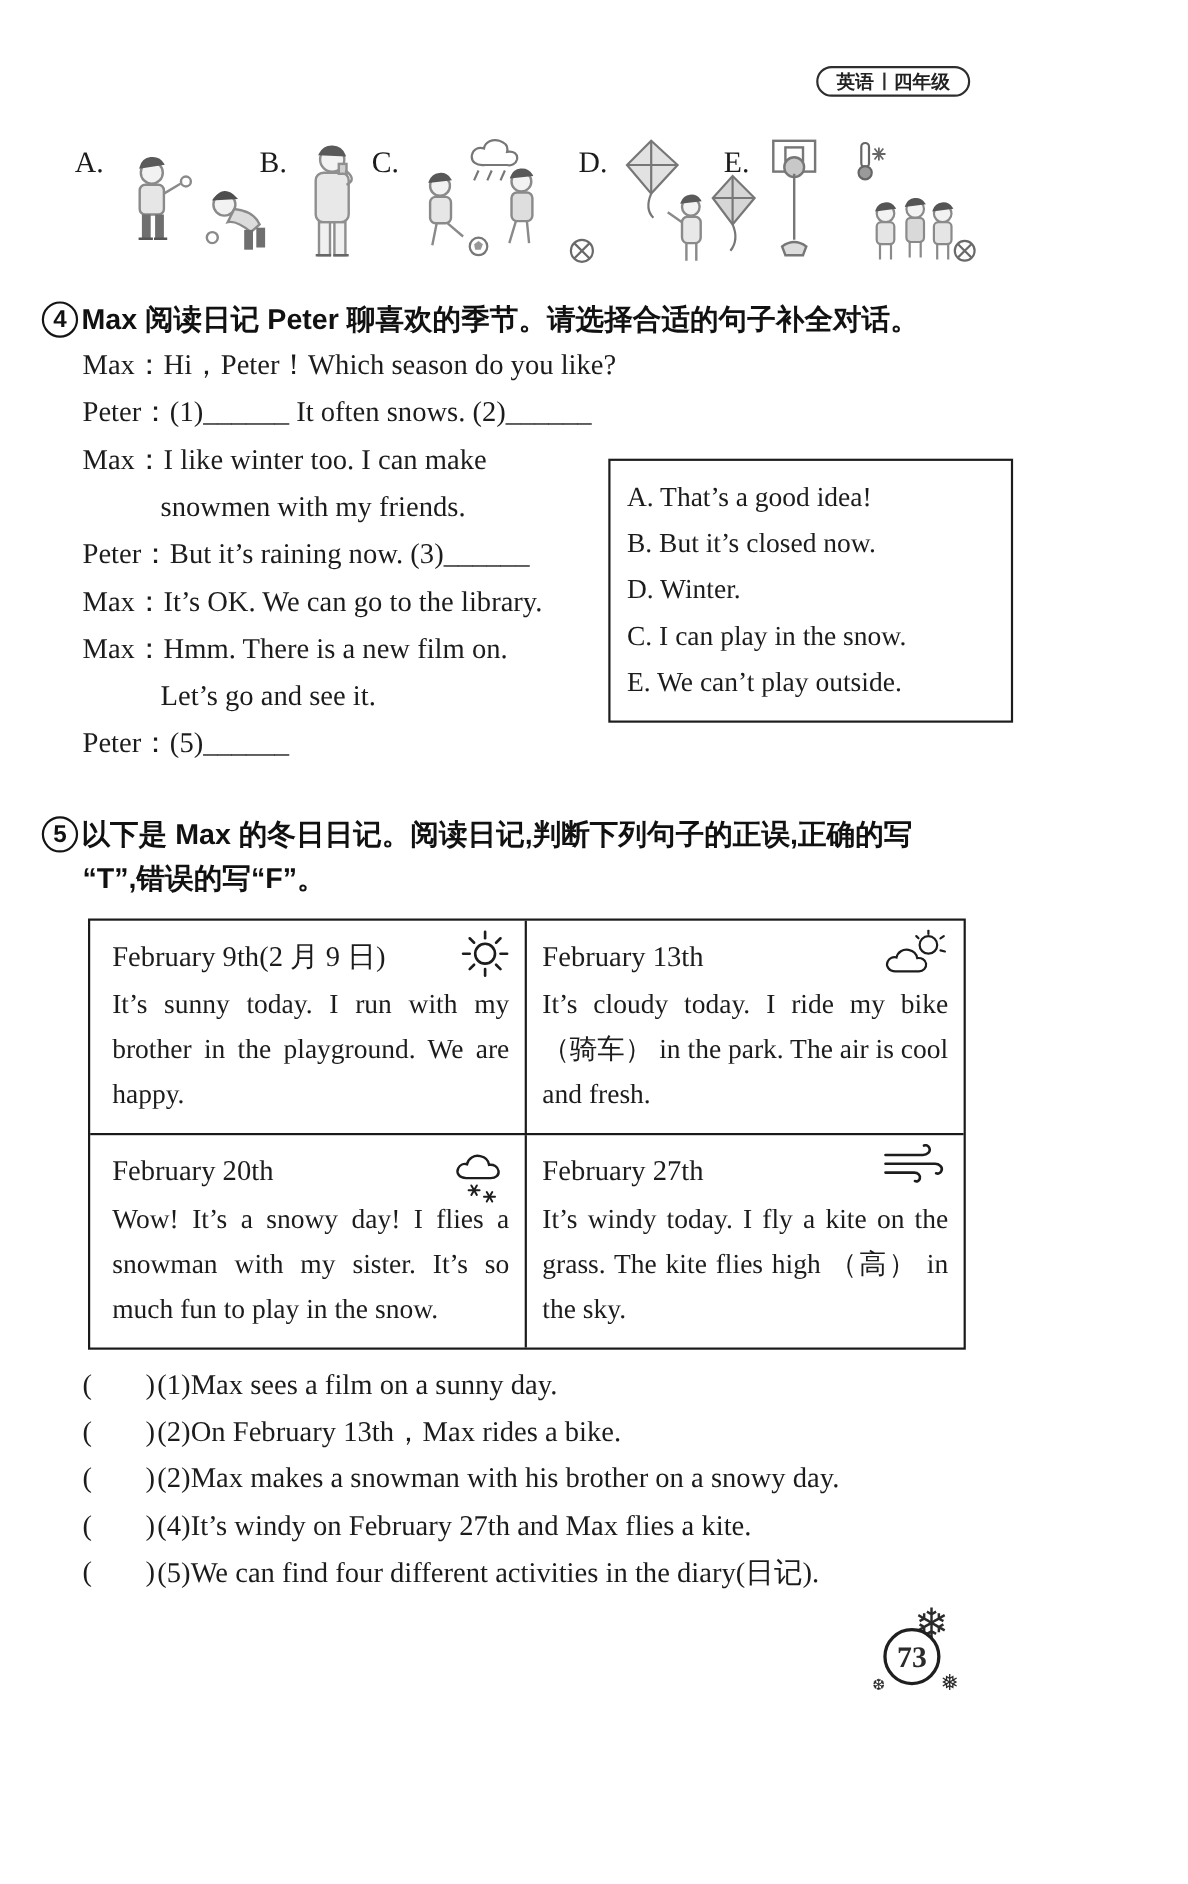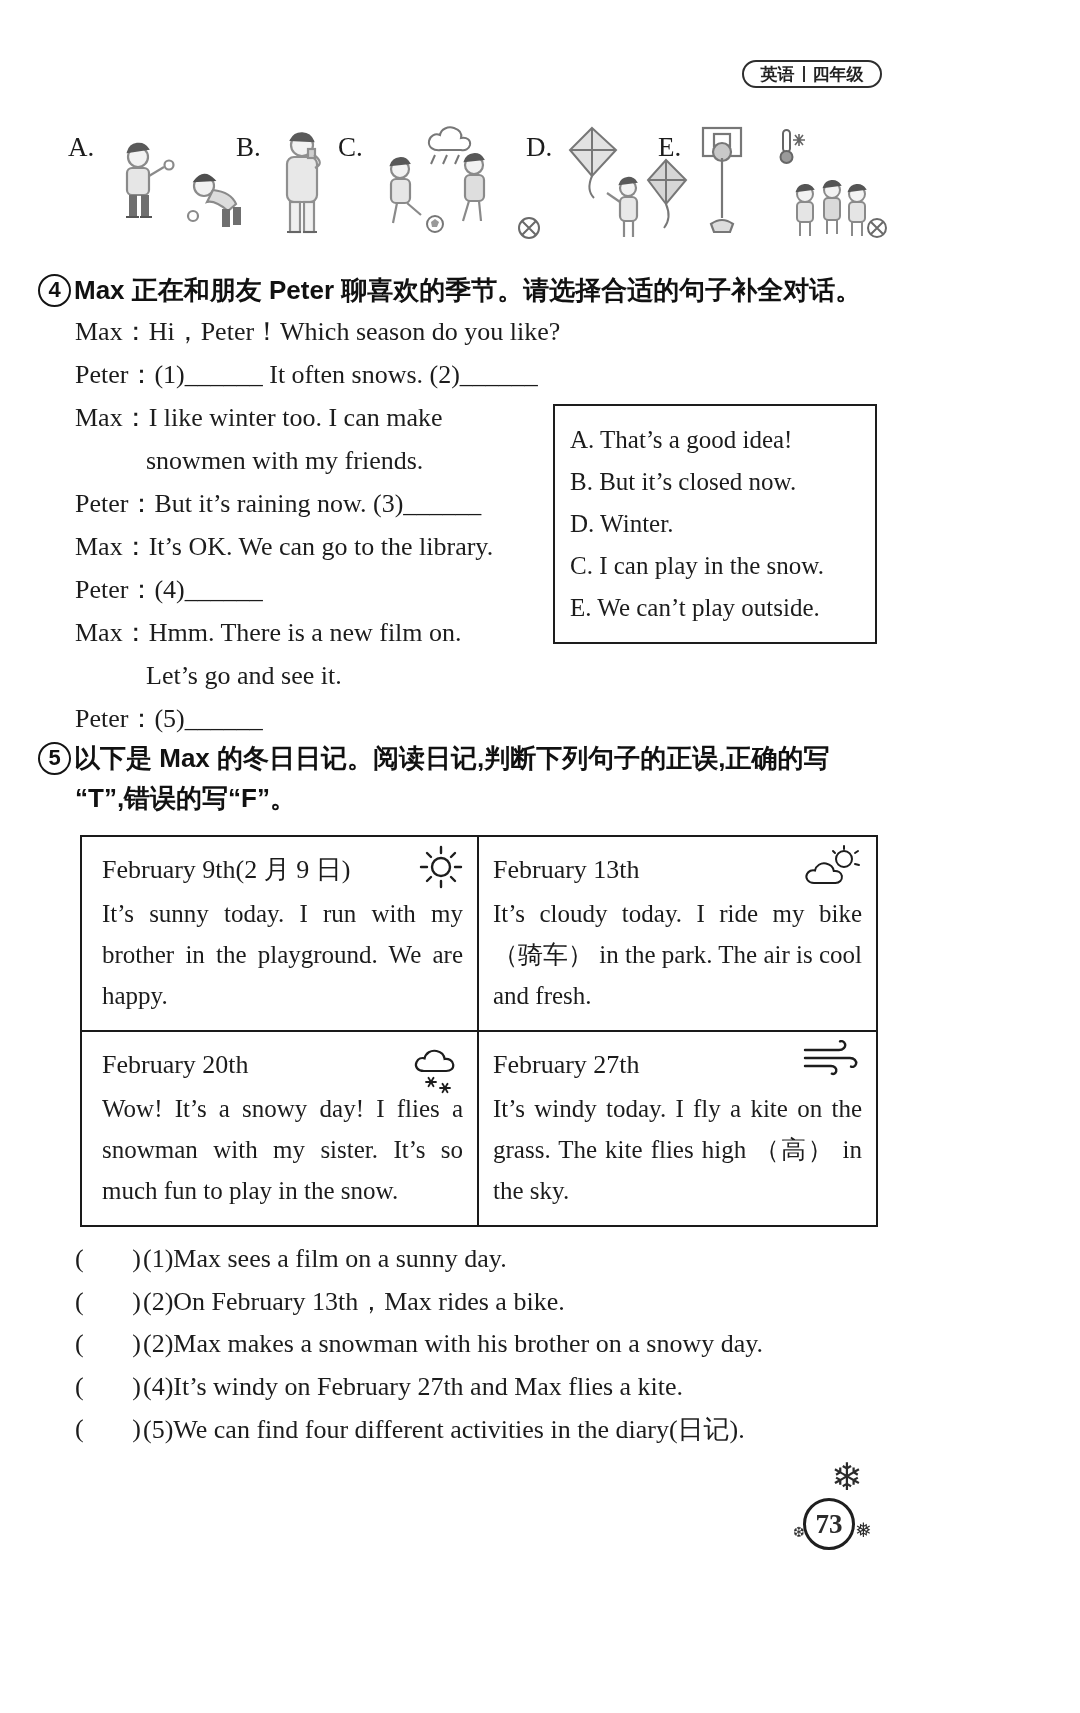--- a/index.html
+++ b/index.html
@@ -38,21 +38,21 @@
   }
   .head-line2 { margin-left:37px; }
 
   
   .dialog { position:absolute; top:310px; left:75px; width:560px; font-size:26px; line-height:43px; }
   .dl { white-space:nowrap; }
   .dl.indent { padding-left:71px; }
 
   
   .options-box {
-    position:absolute; top:404px; left:553px; width:324px;
+    position:absolute; top:417px; left:553px; width:368px;
     border:2px solid #1d1d1d; background:#fff; padding:13px 15px;
     font-size:25px; line-height:42px;
   }
   .opt { white-space:nowrap; }
 
   
   .diary {
     position:absolute; top:835px; left:80px; width:798px;
     border:2.5px solid #1a1a1a; display:grid; grid-template-columns:1fr 1fr; background:#fff;
   }
@@ -65,21 +65,21 @@
 
   
   .tf { position:absolute; top:1238px; left:75px; width:930px; font-size:26px; }
   .tf-line { display:flex; align-items:center; height:42.5px; white-space:nowrap; }
   .tf-blank { display:inline-flex; justify-content:space-between; width:66px; margin-right:2px; flex:0 0 auto; }
 
   
   .page-num { position:absolute; left:797px; top:1464px; width:96px; height:92px; color:#2b2b2b; }
   .flake-big { position:absolute; left:34px; top:-6px; font-size:38px; line-height:38px; }
   .num-circle {
-    position:absolute; left:6px; top:34px; width:52px; height:52px;
+    position:absolute; left:6px; top:16px; width:52px; height:52px;
     border:3px solid #1f1f1f; border-radius:50%; text-align:center;
     font:700 27px/47px "Liberation Serif", serif; background:#fff;
   }
   .flake-med { position:absolute; left:58px; top:56px; font-size:20px; line-height:20px; }
   .flake-sm  { position:absolute; left:-4px; top:62px; font-size:14px; line-height:14px; }
 </style>
 </head>
 <body>
 
 <div class="page">
@@ -218,32 +218,31 @@
           <circle cx="190" cy="104" r="9"></circle>
           <path d="M184 98 l12 12 M196 98 l-12 12"></path>
         </g>
       </svg>
     </div>
   </div>
 
   <div class="ex-head ex4-head">
     <div class="head-row">
       <span class="circle-num">4</span>
-      <span>Max 正在和朋友 Peter 聊喜欢的季节。请选择合适的句子补全对话。</span>
+      <span>Max 阅读日记 Peter 聊喜欢的季节。请选择合适的句子补全对话。</span>
     </div>
   </div>
 
   <div class="dialog">
     <div class="dl">Max：Hi，Peter！Which season do you like?</div>
     <div class="dl">Peter：(1)______ It often snows. (2)______</div>
     <div class="dl">Max：I like winter too. I can make</div>
     <div class="dl indent">snowmen with my friends.</div>
     <div class="dl">Peter：But it’s raining now. (3)______</div>
     <div class="dl">Max：It’s OK. We can go to the library.</div>
-    <div class="dl">Peter：(4)______</div>
     <div class="dl">Max：Hmm.  There is a new film on.</div>
     <div class="dl indent">Let’s go and see it.</div>
     <div class="dl">Peter：(5)______</div>
   </div>
 
   <div class="options-box">
     <div class="opt">A. That’s a good idea!</div>
     <div class="opt">B. But it’s closed now.</div>
     <div class="opt">D. Winter.</div>
     <div class="opt">C. I can play in the snow.</div>

